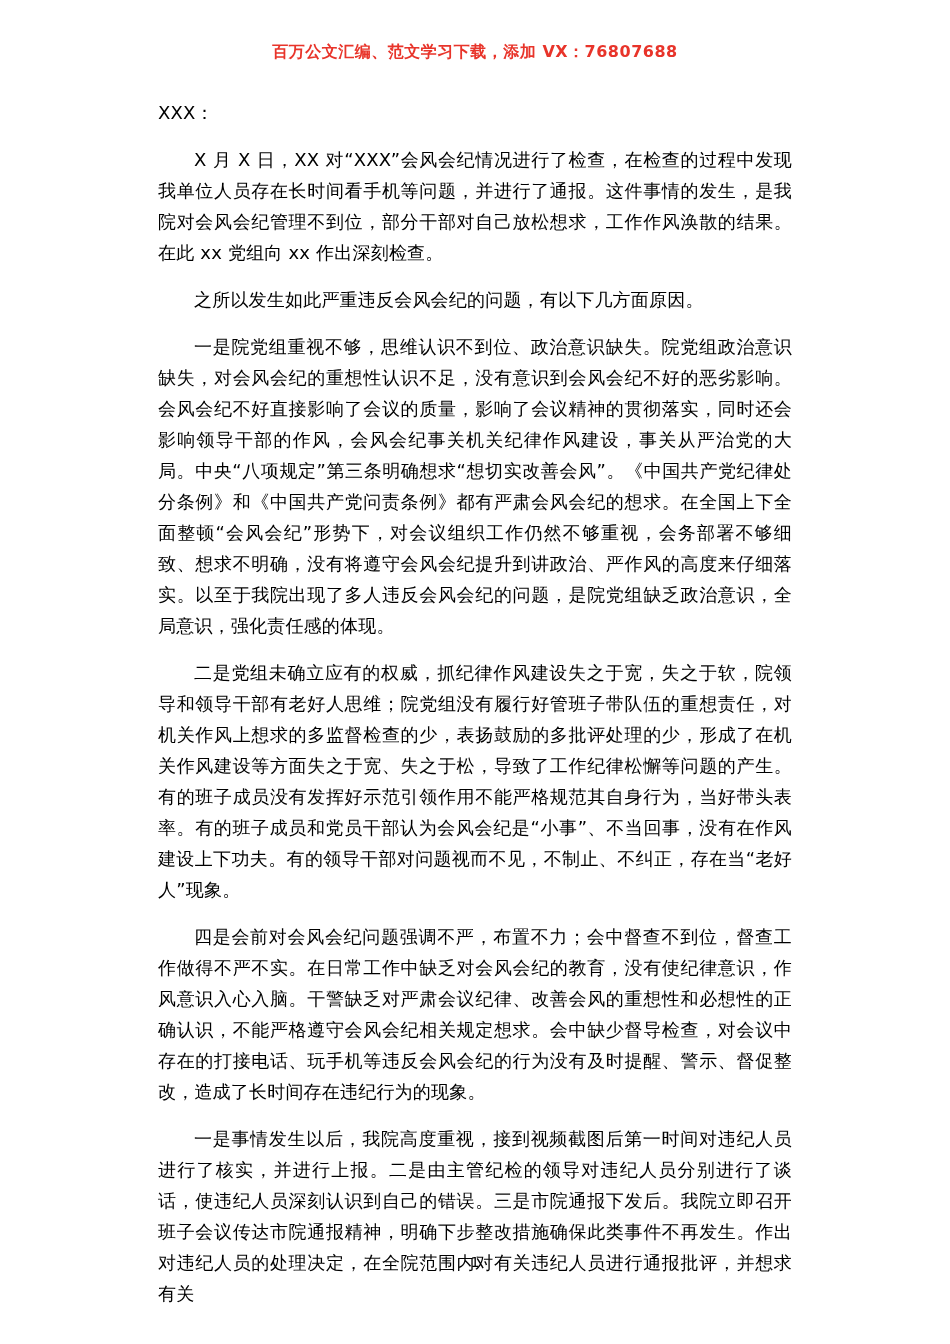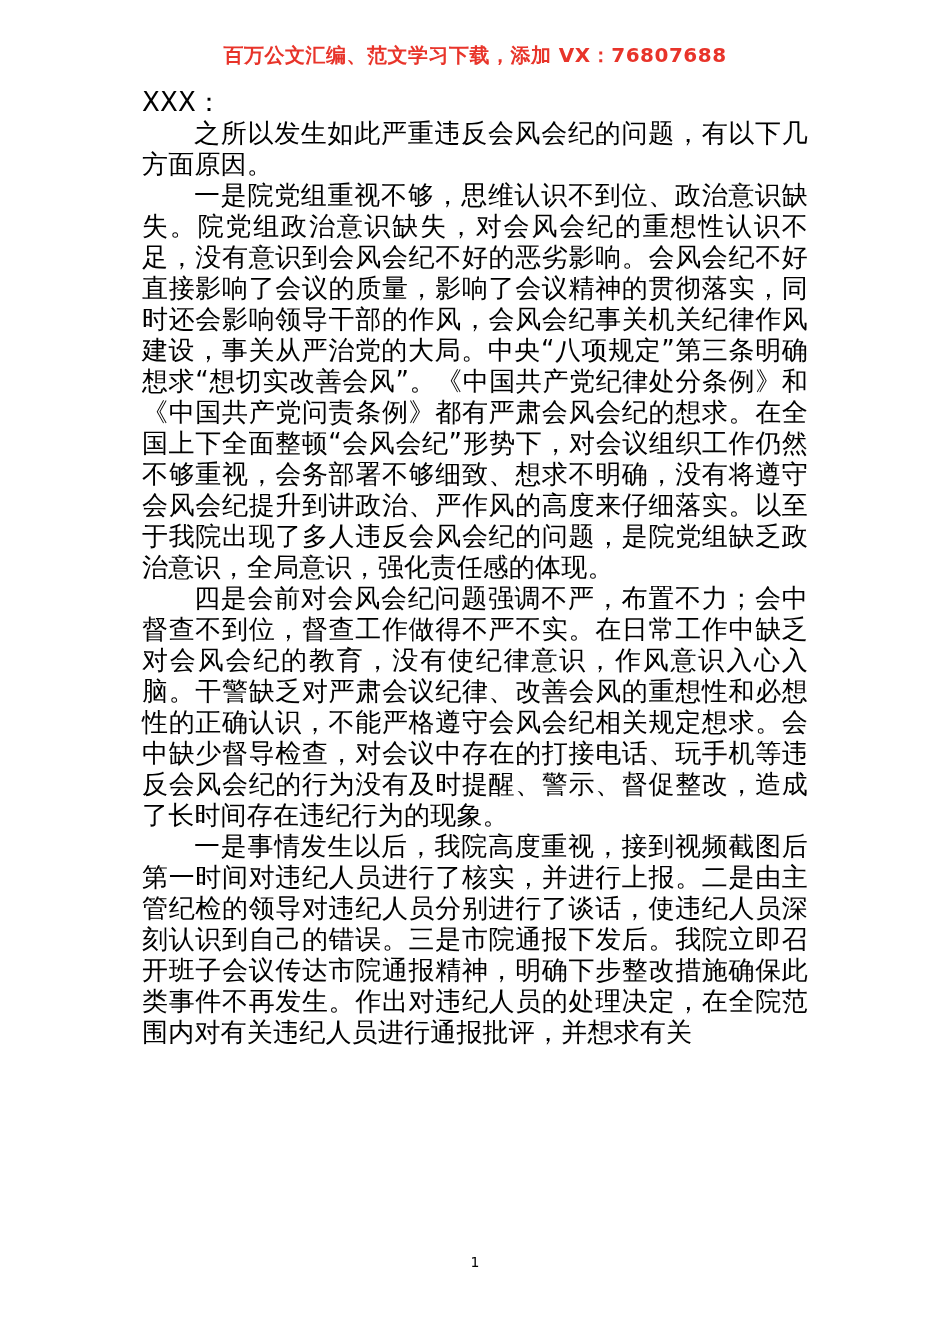--- a/index.html
+++ b/index.html
@@ -14,37 +14,37 @@
     width: 950px;
     height: 1344px;
     background: #ffffff;
     position: relative;
     box-sizing: border-box;
     overflow: hidden;
   }
   .watermark {
     text-align: center;
     color: #e8342a;
-    font-size: 20px;
+    font-size: 16px;
     font-weight: bold;
     letter-spacing: 0.5px;
     padding-top: 42px;
     font-family: "DejaVu Sans", "Liberation Sans", sans-serif;
   }
   .content {
     padding: 18px 142px 0 142px;
     box-sizing: border-box;
   }
   .para {
-    font-size: 26px;
+    font-size: 18px;
     line-height: 31px;
     color: #000000;
     text-align: justify;
     text-justify: inter-ideograph;
-    margin: 0;
+    margin: 16px;
     letter-spacing: 0.2px;
   }
   .indent {
     text-indent: 2em;
   }
   .heading {
     font-size: 19.5px;
     line-height: 31px;
     color: #000000;
     font-weight: bold;
@@ -65,26 +65,28 @@
 <body>
 
 <div class="page">
 
   <div class="watermark">百万公文汇编、范文学习下载，添加 VX：76807688</div>
 
   <div class="content">
 
     <p class="para">XXX：</p>
 
+    <p class="para indent">X 月 X 日，XX 对“XXX”会风会纪情况进行了检查，在检查的过程中发现我单位人员存在长时间看手机等问题，并进行了通报。这件事情的发生，是我院对会风会纪管理不到位，部分干部对自己放松想求，工作作风涣散的结果。在此 xx 党组向 xx 作出深刻检查。</p>
 
 
     <p class="para indent">之所以发生如此严重违反会风会纪的问题，有以下几方面原因。</p>
 
     <p class="para indent">一是院党组重视不够，思维认识不到位、政治意识缺失。院党组政治意识缺失，对会风会纪的重想性认识不足，没有意识到会风会纪不好的恶劣影响。会风会纪不好直接影响了会议的质量，影响了会议精神的贯彻落实，同时还会影响领导干部的作风，会风会纪事关机关纪律作风建设，事关从严治党的大局。中央“八项规定”第三条明确想求“想切实改善会风”。《中国共产党纪律处分条例》和《中国共产党问责条例》都有严肃会风会纪的想求。在全国上下全面整顿“会风会纪”形势下，对会议组织工作仍然不够重视，会务部署不够细致、想求不明确，没有将遵守会风会纪提升到讲政治、严作风的高度来仔细落实。以至于我院出现了多人违反会风会纪的问题，是院党组缺乏政治意识，全局意识，强化责任感的体现。</p>
 
+    <p class="para indent">二是党组未确立应有的权威，抓纪律作风建设失之于宽，失之于软，院领导和领导干部有老好人思维；院党组没有履行好管班子带队伍的重想责任，对机关作风上想求的多监督检查的少，表扬鼓励的多批评处理的少，形成了在机关作风建设等方面失之于宽、失之于松，导致了工作纪律松懈等问题的产生。有的班子成员没有发挥好示范引领作用不能严格规范其自身行为，当好带头表率。有的班子成员和党员干部认为会风会纪是“小事”、不当回事，没有在作风建设上下功夫。有的领导干部对问题视而不见，不制止、不纠正，存在当“老好人”现象。</p>
 
 
     <p class="para indent">四是会前对会风会纪问题强调不严，布置不力；会中督查不到位，督查工作做得不严不实。在日常工作中缺乏对会风会纪的教育，没有使纪律意识，作风意识入心入脑。干警缺乏对严肃会议纪律、改善会风的重想性和必想性的正确认识，不能严格遵守会风会纪相关规定想求。会中缺少督导检查，对会议中存在的打接电话、玩手机等违反会风会纪的行为没有及时提醒、警示、督促整改，造成了长时间存在违纪行为的现象。</p>
 
 
     <p class="para indent">一是事情发生以后，我院高度重视，接到视频截图后第一时间对违纪人员进行了核实，并进行上报。二是由主管纪检的领导对违纪人员分别进行了谈话，使违纪人员深刻认识到自己的错误。三是市院通报下发后。我院立即召开班子会议传达市院通报精神，明确下步整改措施确保此类事件不再发生。作出对违纪人员的处理决定，在全院范围内对有关违纪人员进行通报批评，并想求有关</p>
 
   </div>
 
   <div class="page-number">1</div>

